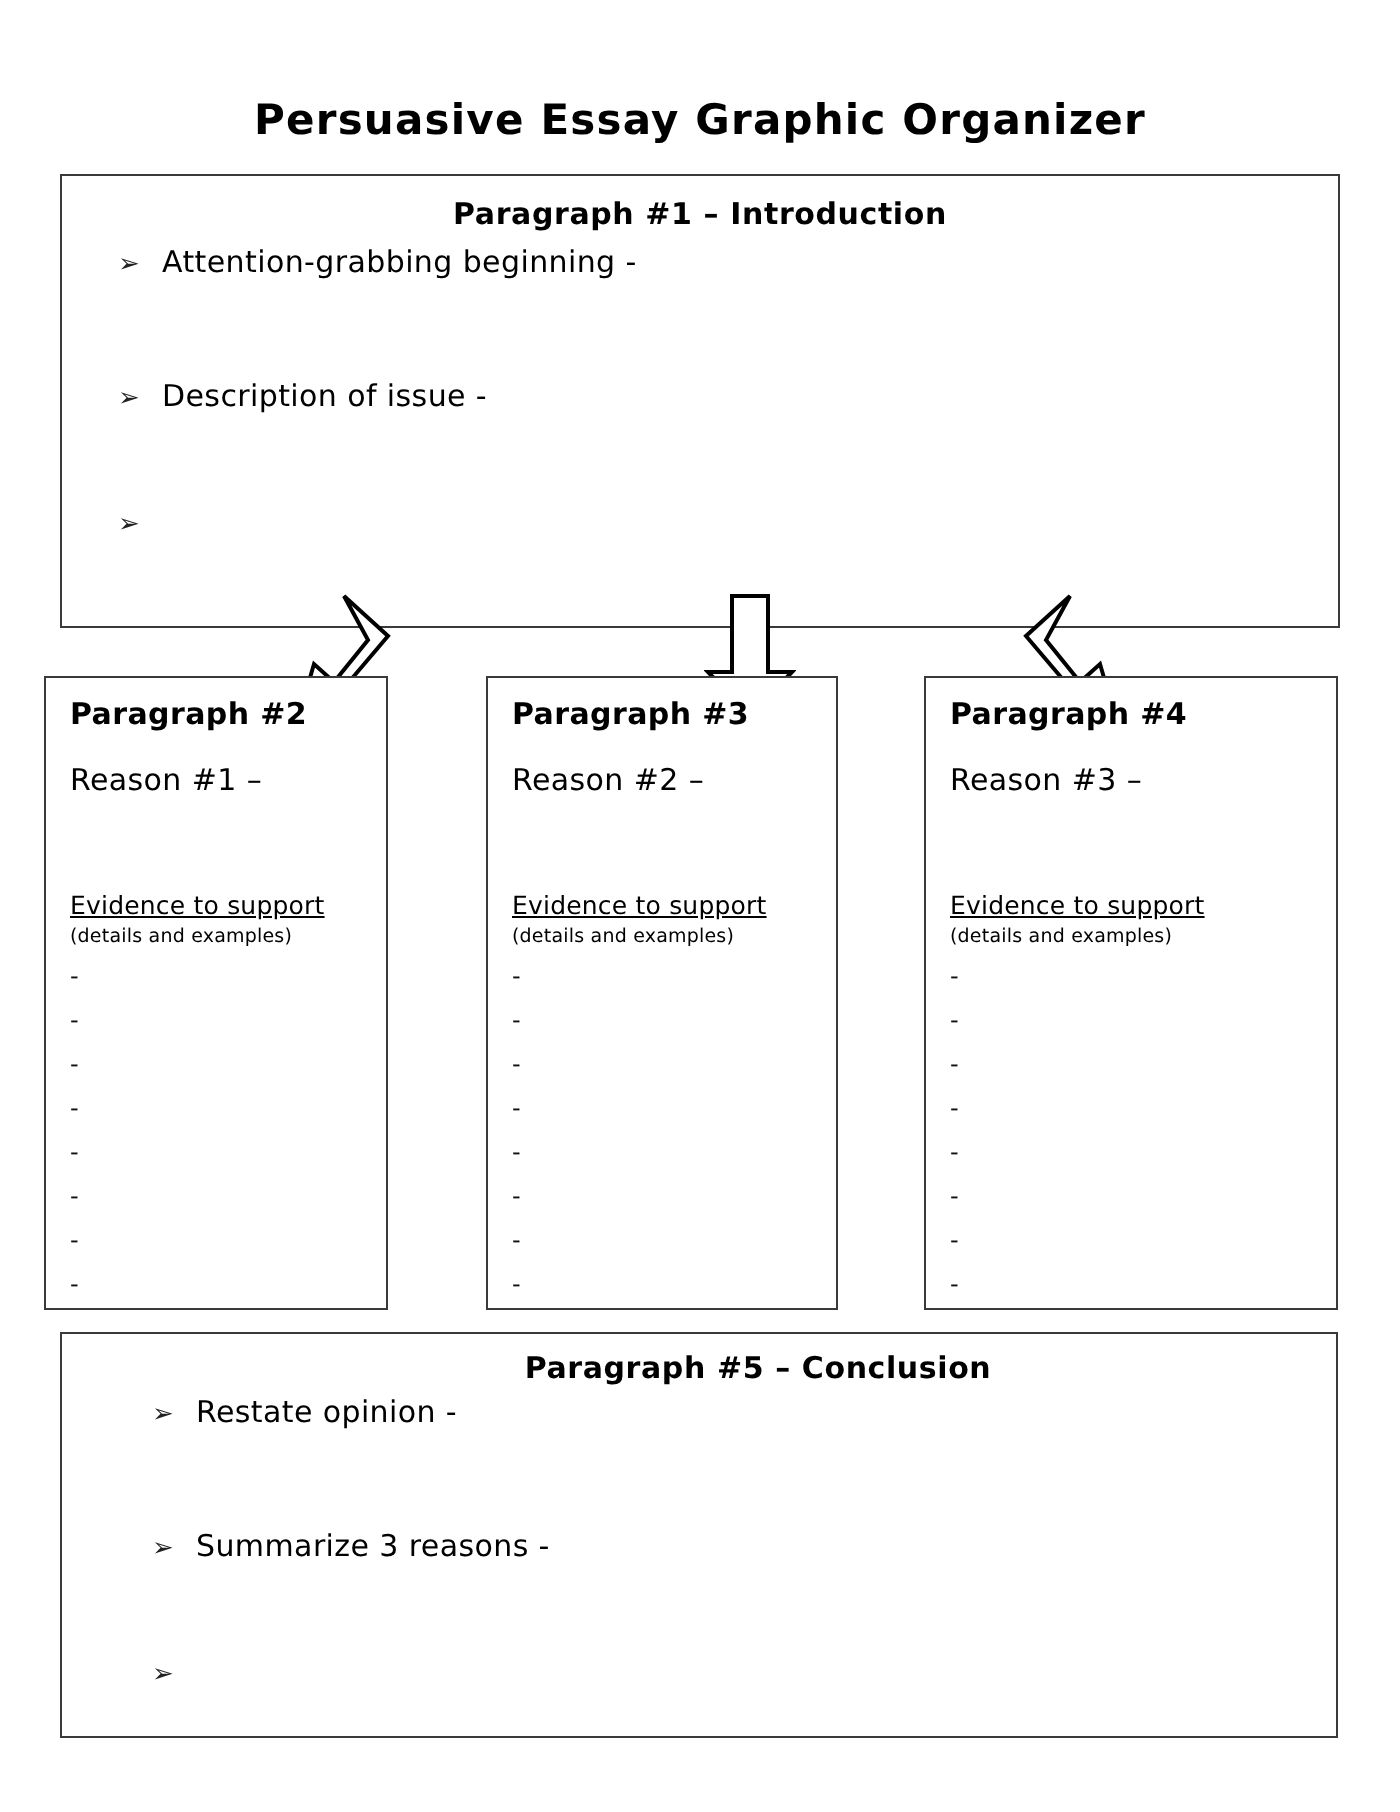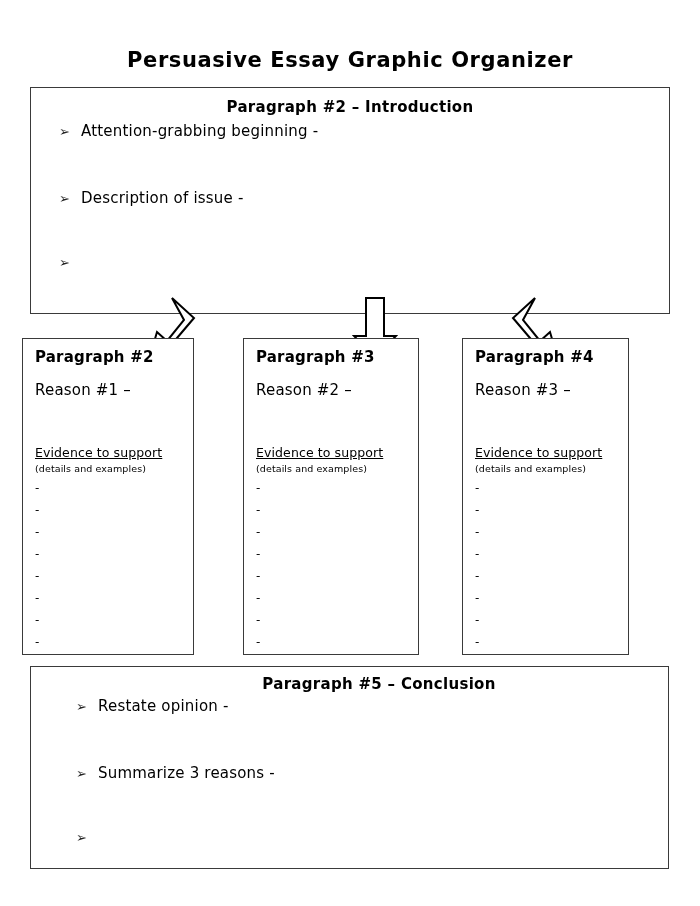--- a/index.html
+++ b/index.html
@@ -74,21 +74,21 @@
     color: #222;
   }
 
   
   .col-box {
     top: 338px;
     height: 317px;
   }
   #col-1 { left: 22px;  width: 172px; }
   #col-2 { left: 243px; width: 176px; }
-  #col-3 { left: 462px; width: 167px; }
+  #col-3 { left: 462px; width: 207px; }
 
   .col-title {
     position: absolute;
     left: 12px;
     top: 9px;
     font-size: 15px;
     font-weight: bold;
     letter-spacing: 0.2px;
   }
   .col-reason {
@@ -150,21 +150,21 @@
     stroke-width: 2;
     stroke-linejoin: miter;
   }
 </style>
 </head>
 <body>
 
 <div class="page-title">Persuasive Essay Graphic Organizer</div>
 
 <div class="box" id="intro-box">
-  <div class="section-heading" id="intro-heading">Paragraph #2 – Introduction</div>
+  <div class="section-heading" id="intro-heading">Paragraph #1 – Introduction</div>
 
   <div class="arrow-bullets">
     <div class="arrow-bullet">
       <span class="bullet-glyph">➢</span>
       <span>Attention-grabbing beginning -</span>
     </div>
     <div class="arrow-bullet">
       <span class="bullet-glyph">➢</span>
       <span>Description of issue -</span>
     </div>

